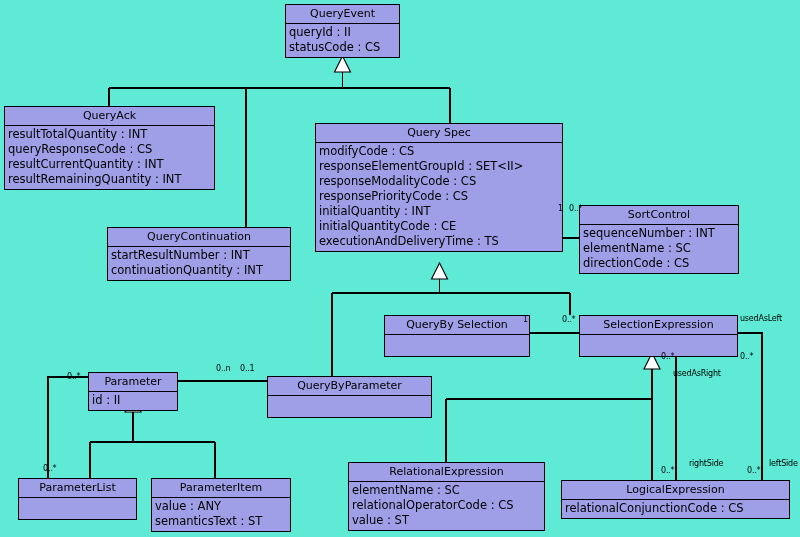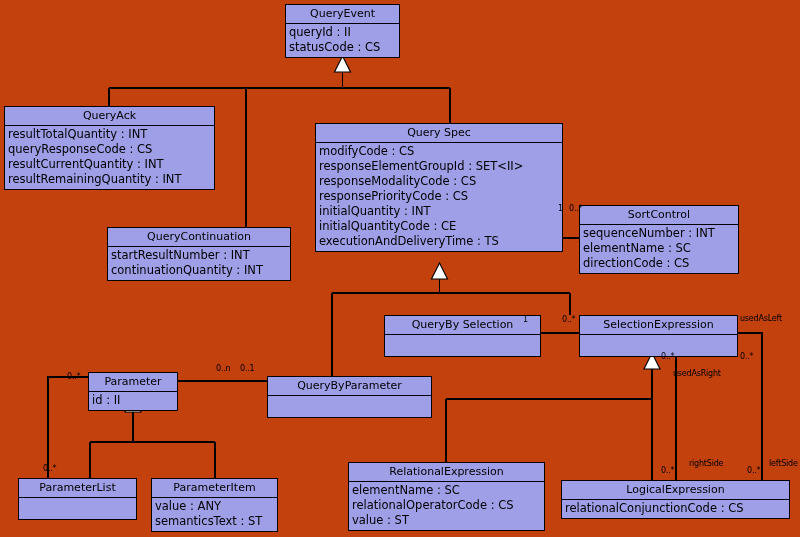--- a/index.html
+++ b/index.html
@@ -4,21 +4,21 @@
 <style>
   html, body {
     margin: 0;
     padding: 0;
     background: #ffffff;
   }
   #diagram {
     position: relative;
     width: 800px;
     height: 537px;
-    background: #c2410c;
+    background: #5eead4;
     font-family: "DejaVu Sans", "Liberation Sans", sans-serif;
     overflow: hidden;
   }
   #edges {
     position: absolute;
     left: 0; top: 0;
     width: 800px;
     height: 537px;
     pointer-events: none;
   }
@@ -167,21 +167,21 @@
 
   <div class="uml-class" style="left:579px; top:205px; width:160px;">
     <div class="uml-title">SortControl</div>
     <div class="uml-attrs">
       <div class="attr-line">sequenceNumber : INT</div>
       <div class="attr-line">elementName : SC</div>
       <div class="attr-line">directionCode : CS</div>
     </div>
   </div>
 
-  <div class="uml-class" style="left:384px; top:315px; width:157px;">
+  <div class="uml-class" style="left:384px; top:315px; width:146px;">
     <div class="uml-title">QueryBy Selection</div>
     <div class="uml-attrs empty"></div>
   </div>
 
   <div class="uml-class" style="left:579px; top:315px; width:159px;">
     <div class="uml-title">SelectionExpression</div>
     <div class="uml-attrs empty"></div>
   </div>
 
   <div class="uml-class" style="left:88px; top:372px; width:90px;">
@@ -194,21 +194,21 @@
   <div class="uml-class" style="left:267px; top:376px; width:165px;">
     <div class="uml-title">QueryByParameter</div>
     <div class="uml-attrs empty"></div>
   </div>
 
   <div class="uml-class" style="left:18px; top:478px; width:119px;">
     <div class="uml-title">ParameterList</div>
     <div class="uml-attrs empty"></div>
   </div>
 
-  <div class="uml-class" style="left:151px; top:478px; width:127px;">
+  <div class="uml-class" style="left:151px; top:478px; width:140px;">
     <div class="uml-title">ParameterItem</div>
     <div class="uml-attrs">
       <div class="attr-line">value : ANY</div>
       <div class="attr-line">semanticsText : ST</div>
     </div>
   </div>
 
   <div class="uml-class" style="left:348px; top:462px; width:197px;">
     <div class="uml-title">RelationalExpression</div>
     <div class="uml-attrs">

